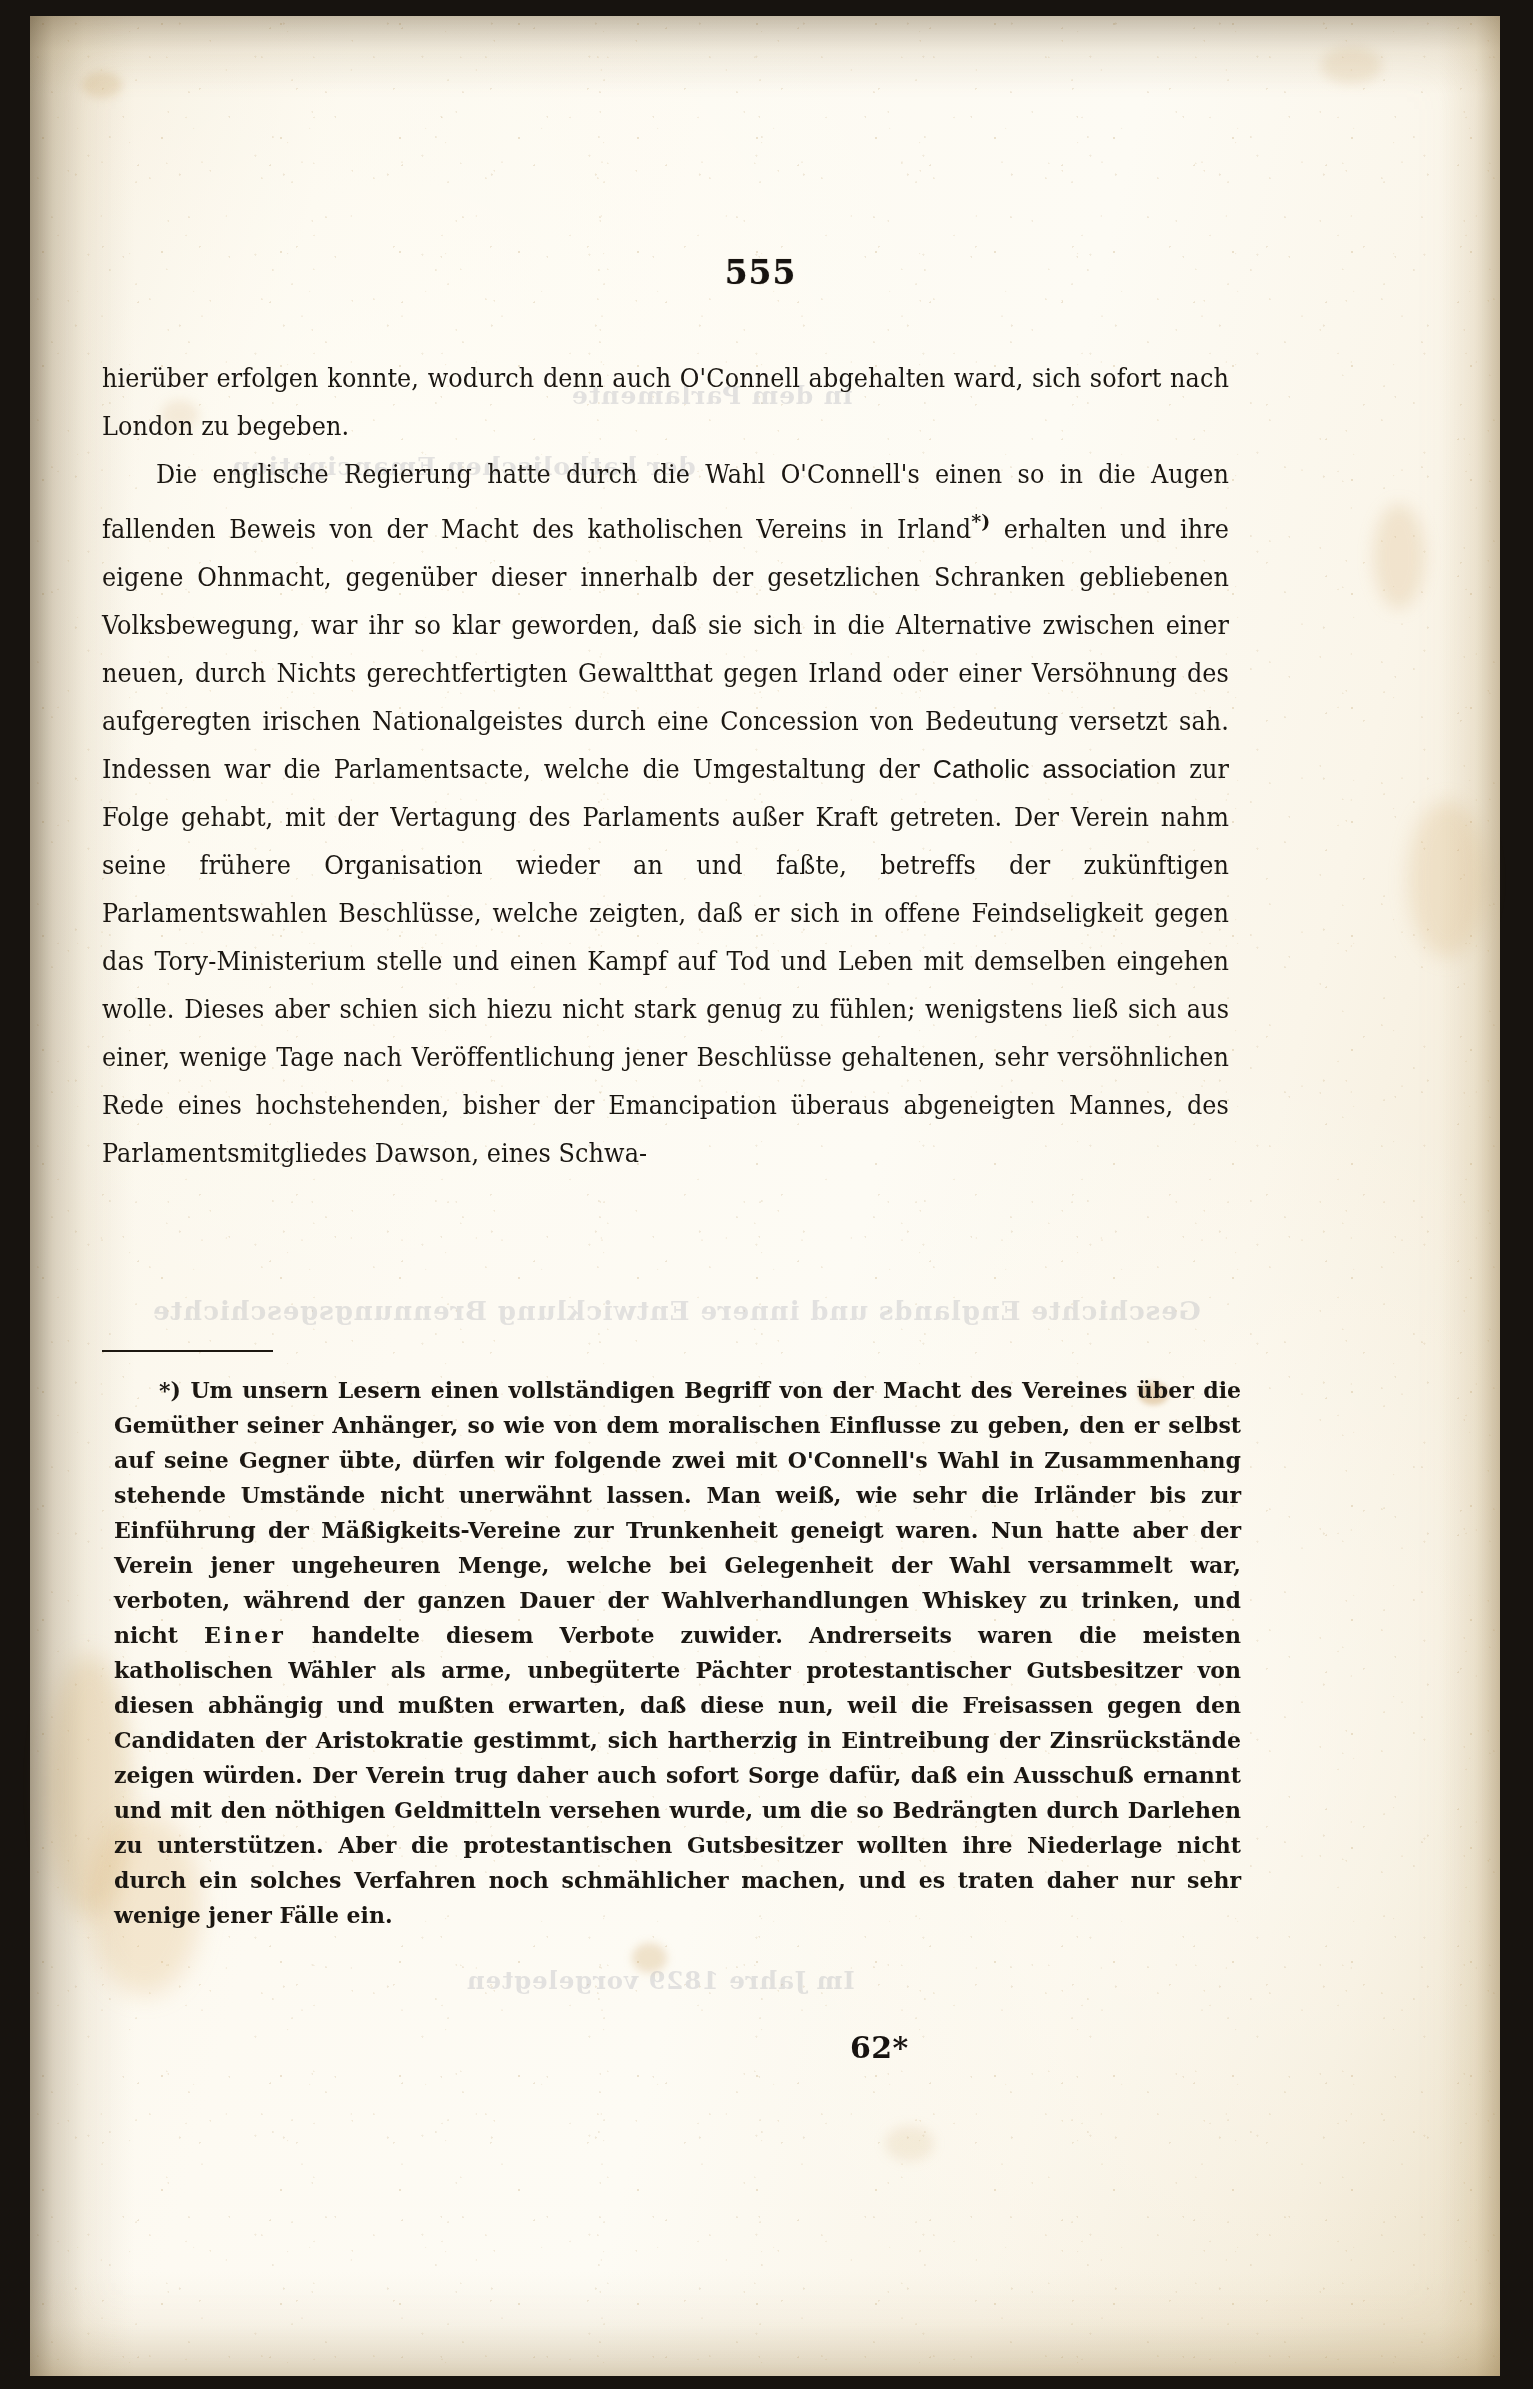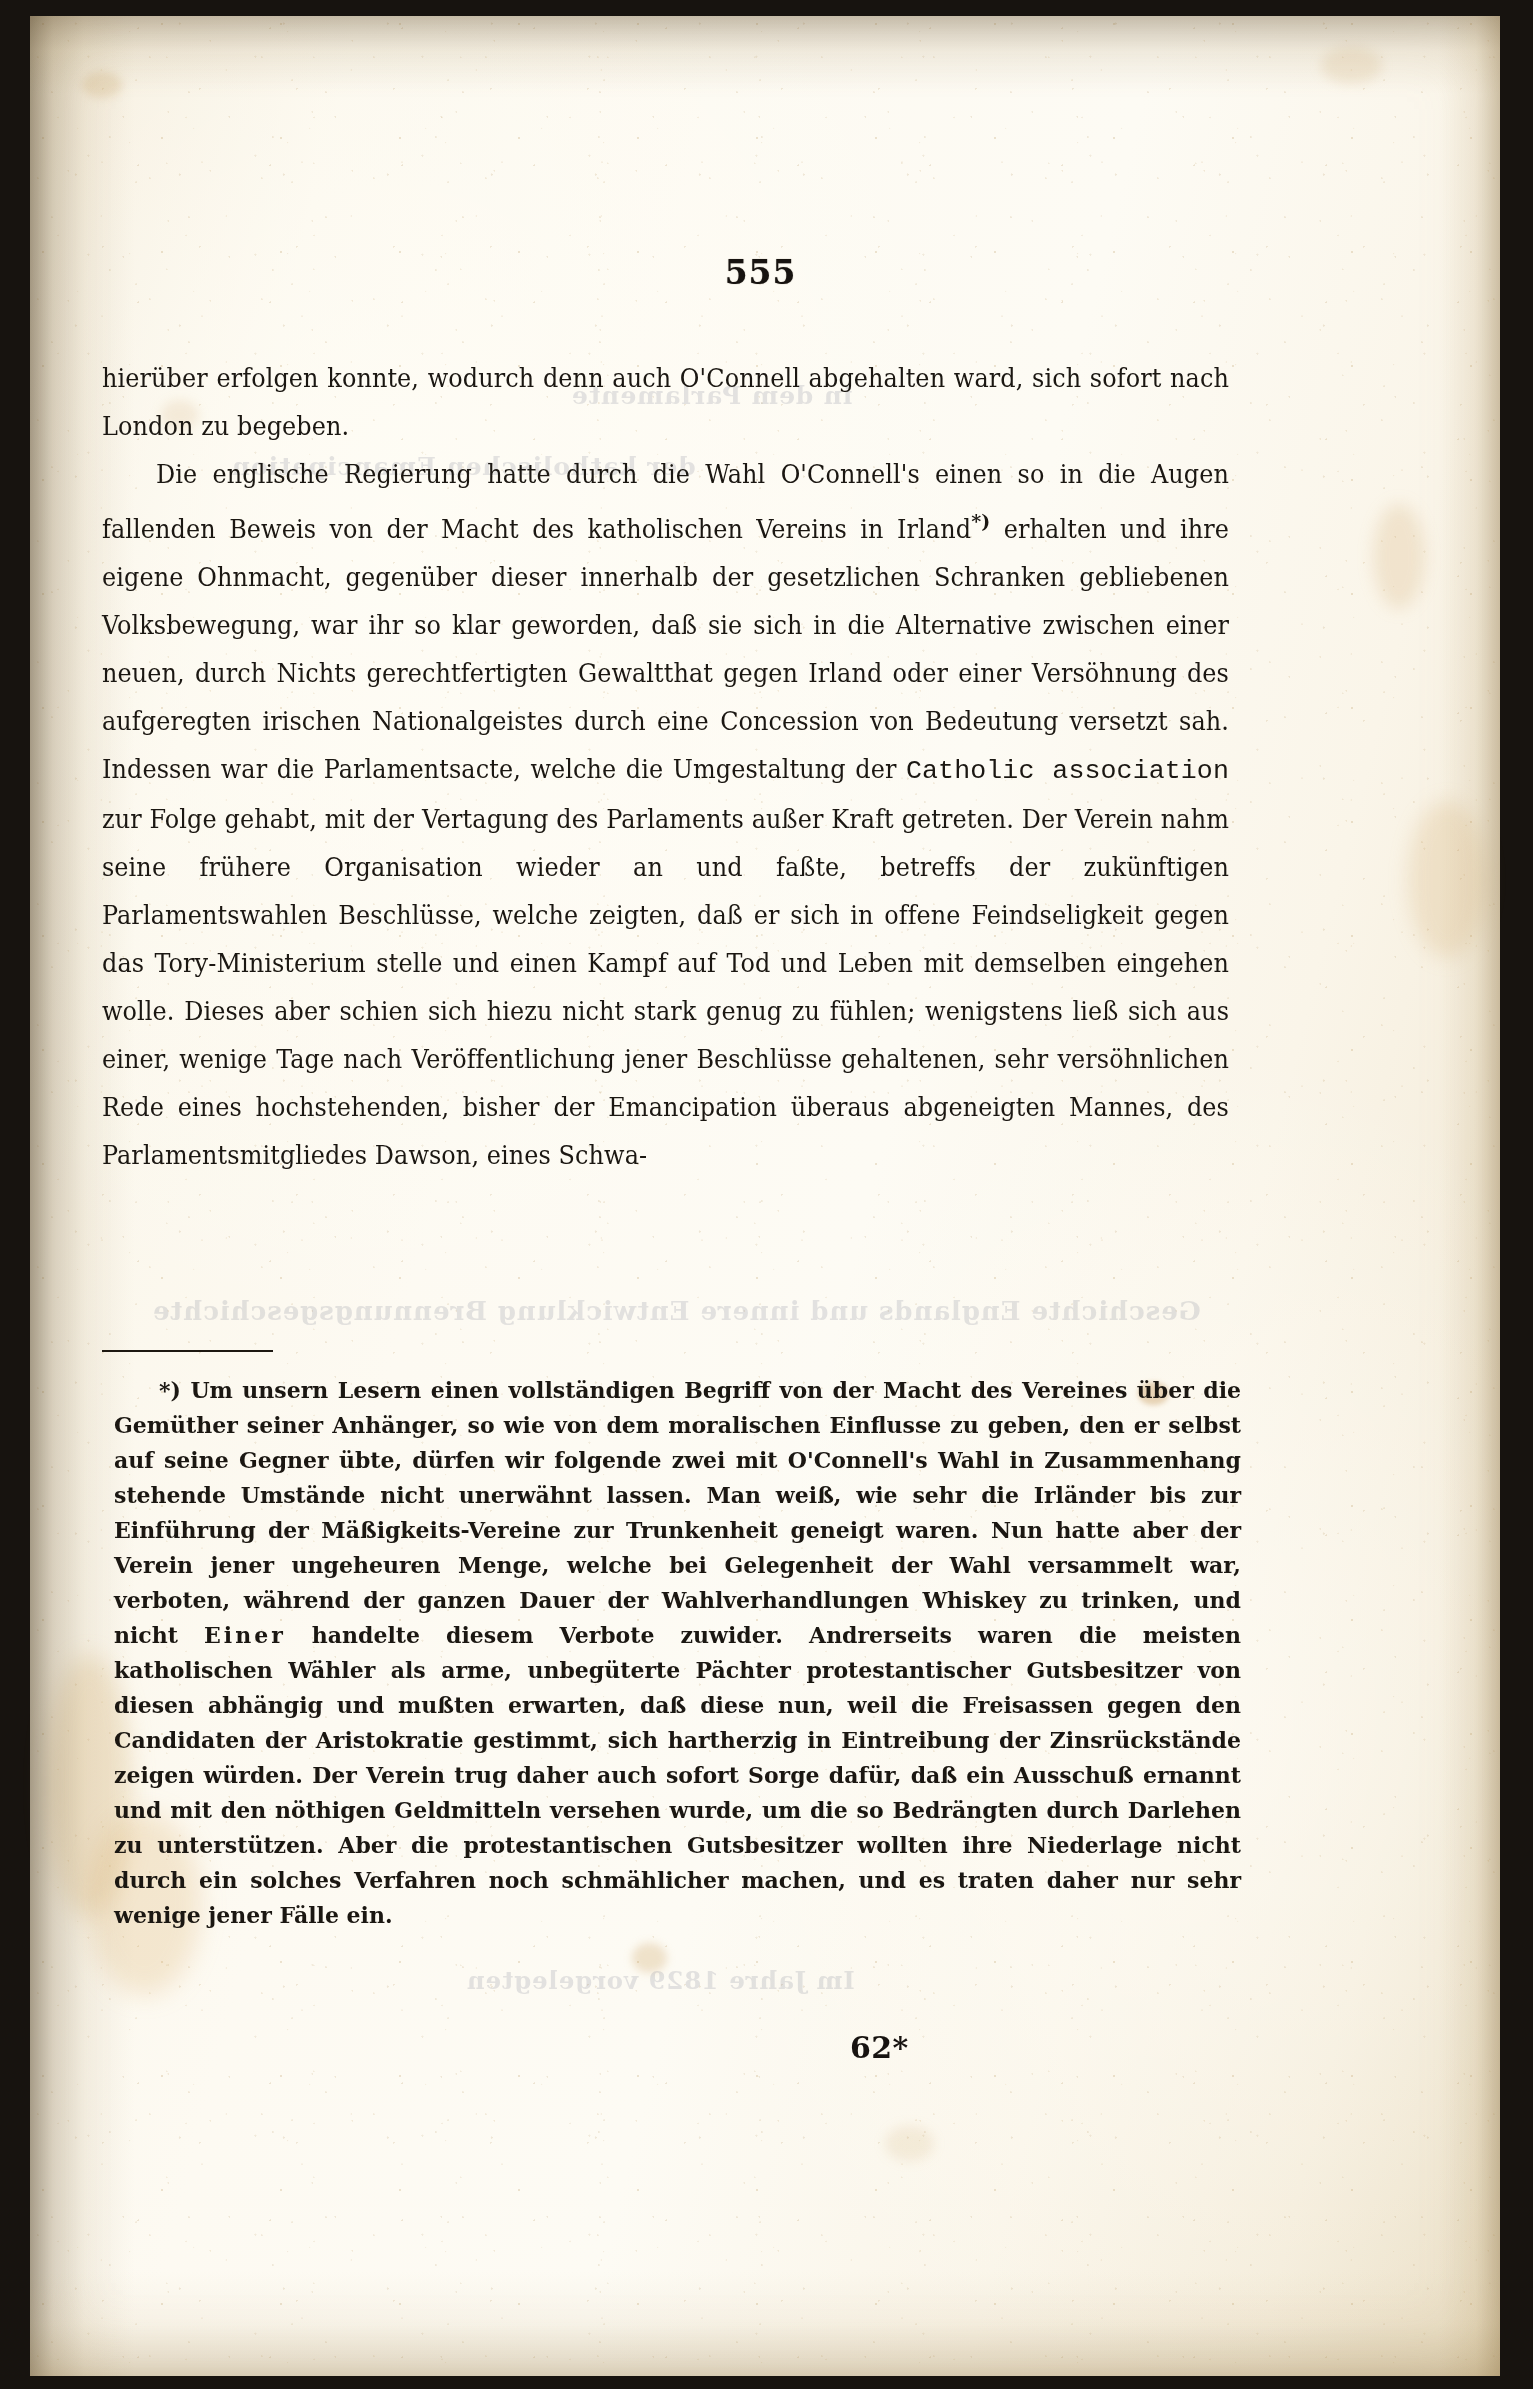--- a/index.html
+++ b/index.html
@@ -164,21 +164,21 @@
     font-stretch: condensed;
   }
 
   sup.fn {
     font-size: 0.72em;
     vertical-align: super;
     font-weight: 700;
   }
 
   .antiqua {
-    font-family: Liberation Mono, monospace;
+    font-family: Liberation Sans, sans-serif;
     font-weight: 400;
   }
 
   
   #footnote-rule {
     position: absolute;
     left: 72px;
     top: 1334px;
     width: 171px;
     height: 2.6px;

